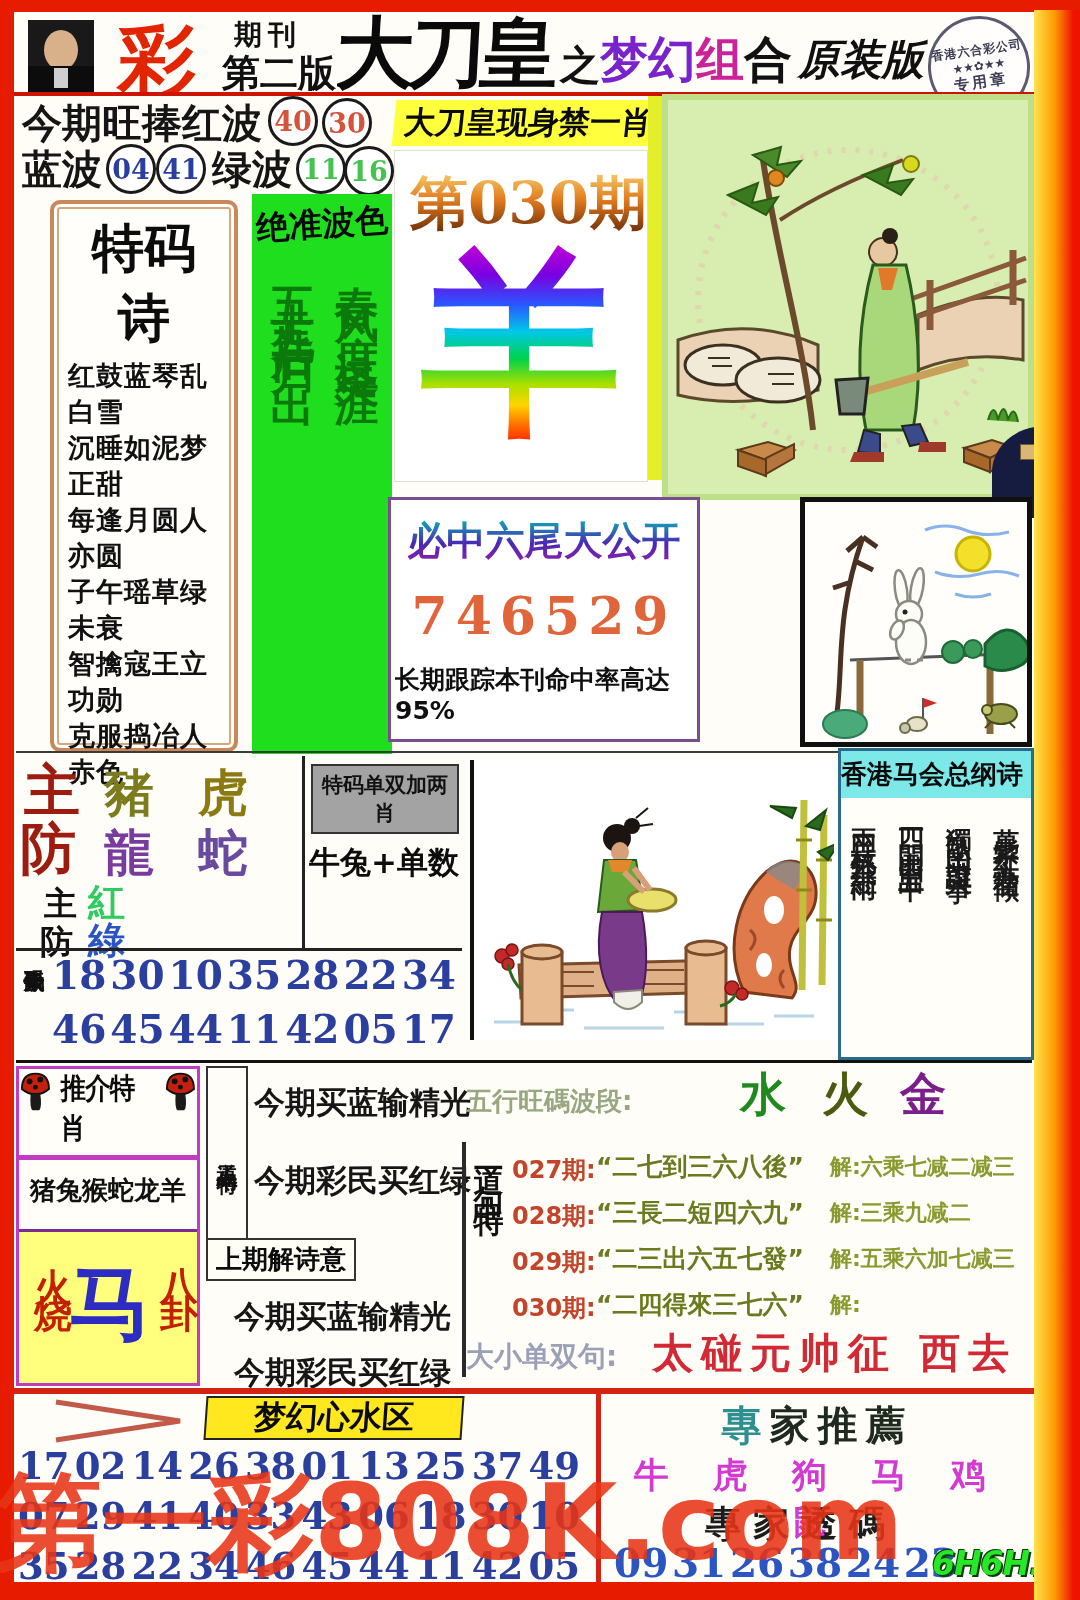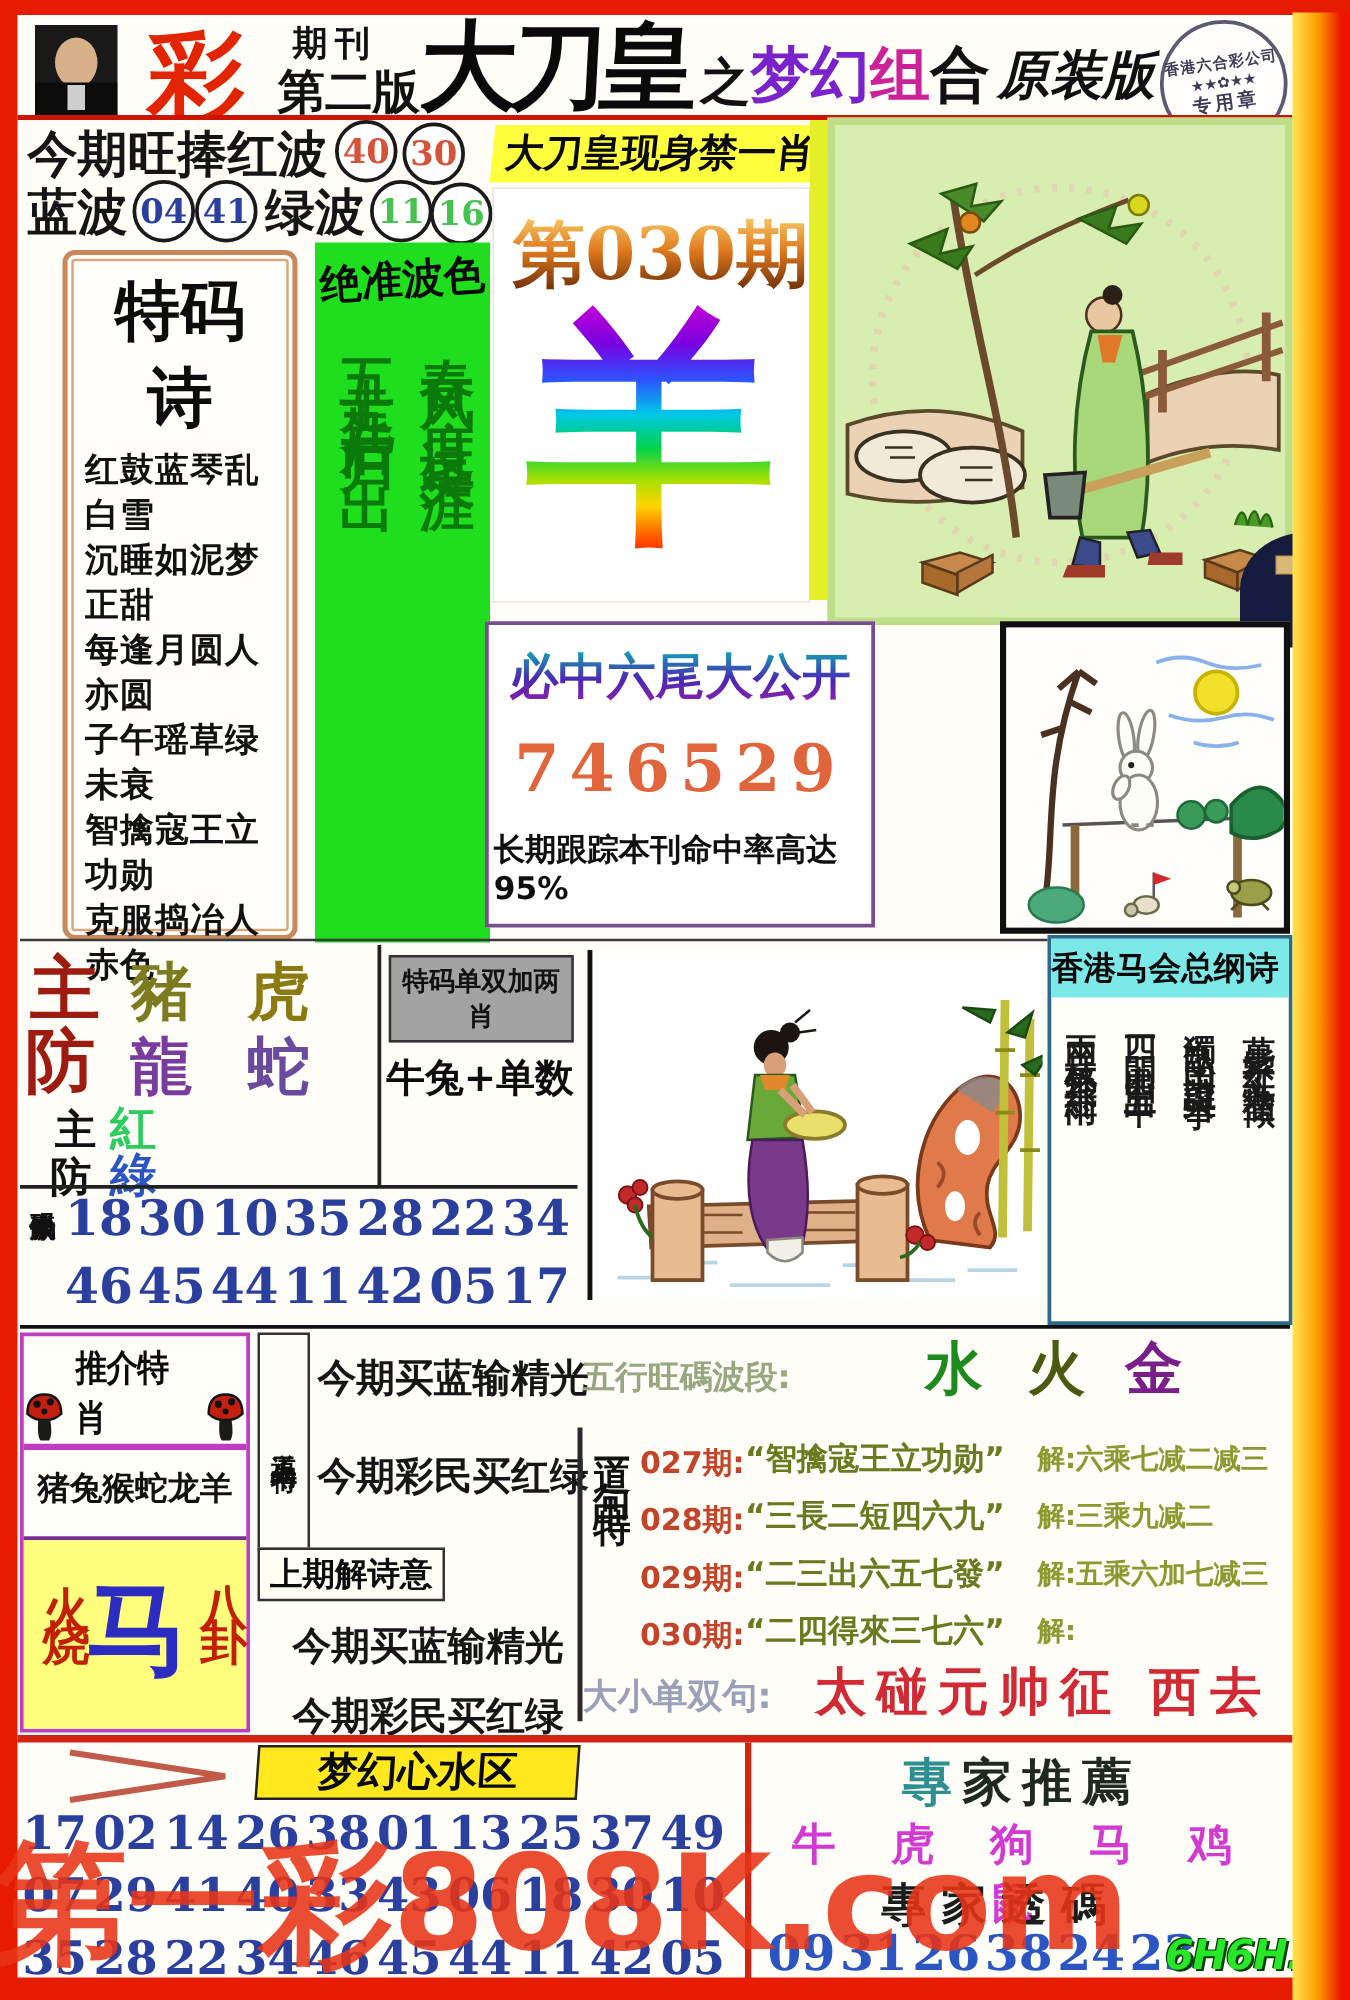--- a/index.html
+++ b/index.html
@@ -116,21 +116,21 @@
   .ds-body{position:absolute;left:0;top:86px;width:158px;text-align:center;font-size:31px;font-weight:900;color:#0d0d0d;}
 
   
   .money-label{left:20px;top:954px;writing-mode:vertical-rl;font-size:21px;font-weight:900;color:#111;height:104px;}
   .money-row{left:52px;width:404px;display:flex;justify-content:space-between;font-size:39px;font-weight:900;
              color:#2b3f9e;font-family:"DejaVu Serif",serif;}
   .money-r1{top:952px;} .money-r2{top:1006px;}
 
   
   .tuijie{left:16px;top:1066px;width:184px;height:320px;border:3px solid #c23cc2;box-sizing:border-box;background:#fffef8;}
-  .tj-head{position:absolute;left:0;top:0;width:100%;height:86px;display:flex;align-items:flex-end;justify-content:center;gap:2px;
+  .tj-head{position:absolute;left:0;top:0;width:100%;height:86px;display:flex;align-items:flex-start;justify-content:center;gap:2px;
            border-bottom:5px solid #c23cc2;}
   .tj-title{font-size:29px;font-weight:900;color:#0b0b0b;transform:scaleX(.88);letter-spacing:-1px;}
   .tj-animals{position:absolute;left:0;top:104px;width:100%;text-align:center;font-size:26px;font-weight:900;color:#111;}
   .tj-div{position:absolute;left:0;top:160px;width:100%;height:3px;background:#7a2d8e;}
   .tj-yellow{position:absolute;left:0;top:163px;width:100%;height:151px;background:#ffff7d;}
   .tj-fire{position:absolute;left:8px;top:6px;writing-mode:vertical-rl;font-size:38px;font-weight:900;color:#c22000;letter-spacing:26px;}
   .tj-horse{position:absolute;left:50px;top:18px;font-size:82px;font-weight:900;color:#2c2cc2;}
   .tj-bagua{position:absolute;left:134px;top:6px;writing-mode:vertical-rl;font-size:38px;font-weight:900;color:#c22000;letter-spacing:26px;}
 
   
@@ -466,21 +466,21 @@
   <div class="abs wx-label">五行旺碼波段:</div>
   <span class="abs wx-v wx-1">水</span>
   <span class="abs wx-v wx-2">火</span>
   <span class="abs wx-v wx-3">金</span>
 
   <div class="abs dyj-strip">
     <span>道一句中特</span>
   </div>
   <div class="abs dyj-row dyj-r1">
     <span class="dyj-issue">027期:</span>
-    <span class="dyj-phrase">“智擒寇王立功勋”</span>
+    <span class="dyj-phrase">“二七到三六八後”</span>
     <span class="dyj-jie">解:六乘七减二减三</span>
   </div>
   <div class="abs dyj-row dyj-r2">
     <span class="dyj-issue">028期:</span>
     <span class="dyj-phrase">“三長二短四六九”</span>
     <span class="dyj-jie">解:三乘九减二</span>
   </div>
   <div class="abs dyj-row dyj-r3">
     <span class="dyj-issue">029期:</span>
     <span class="dyj-phrase">“二三出六五七發”</span>

